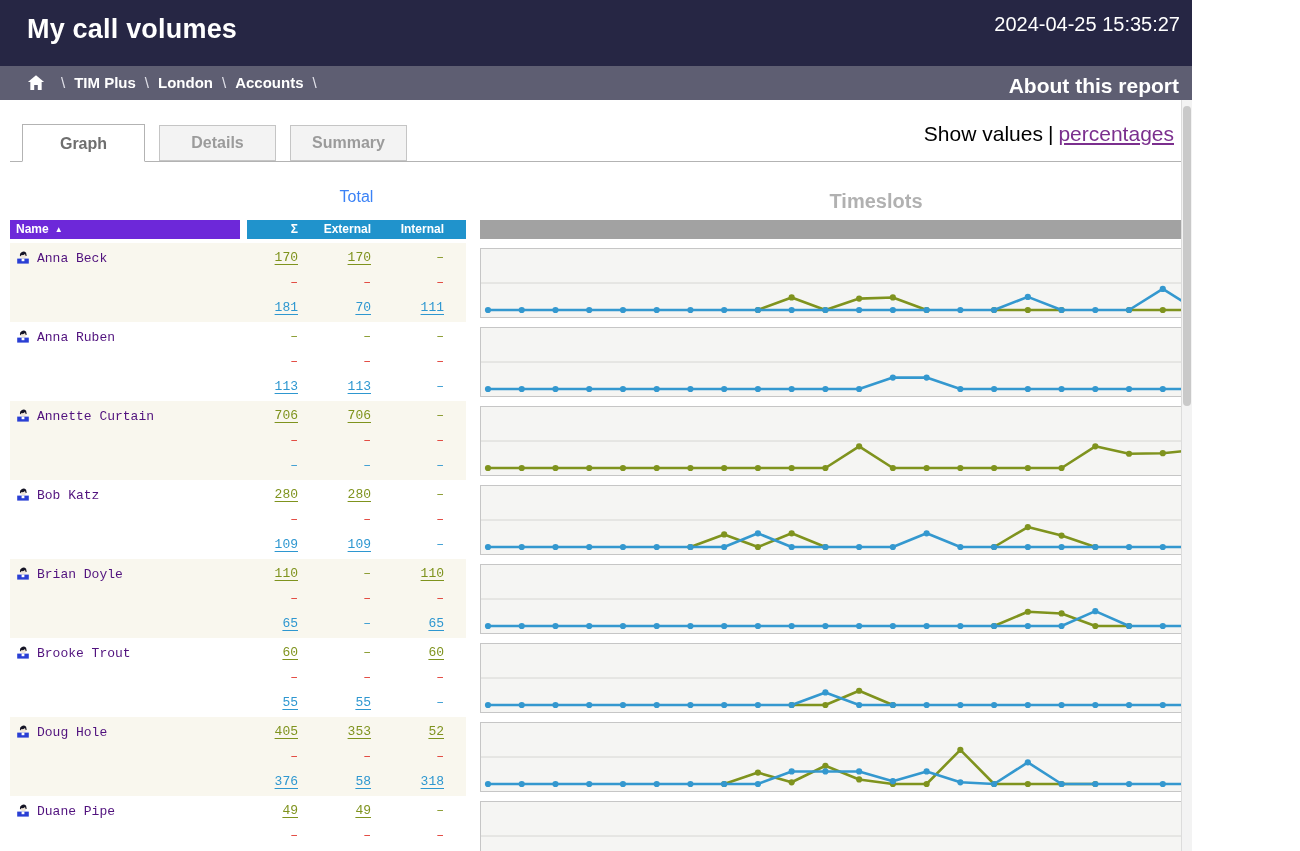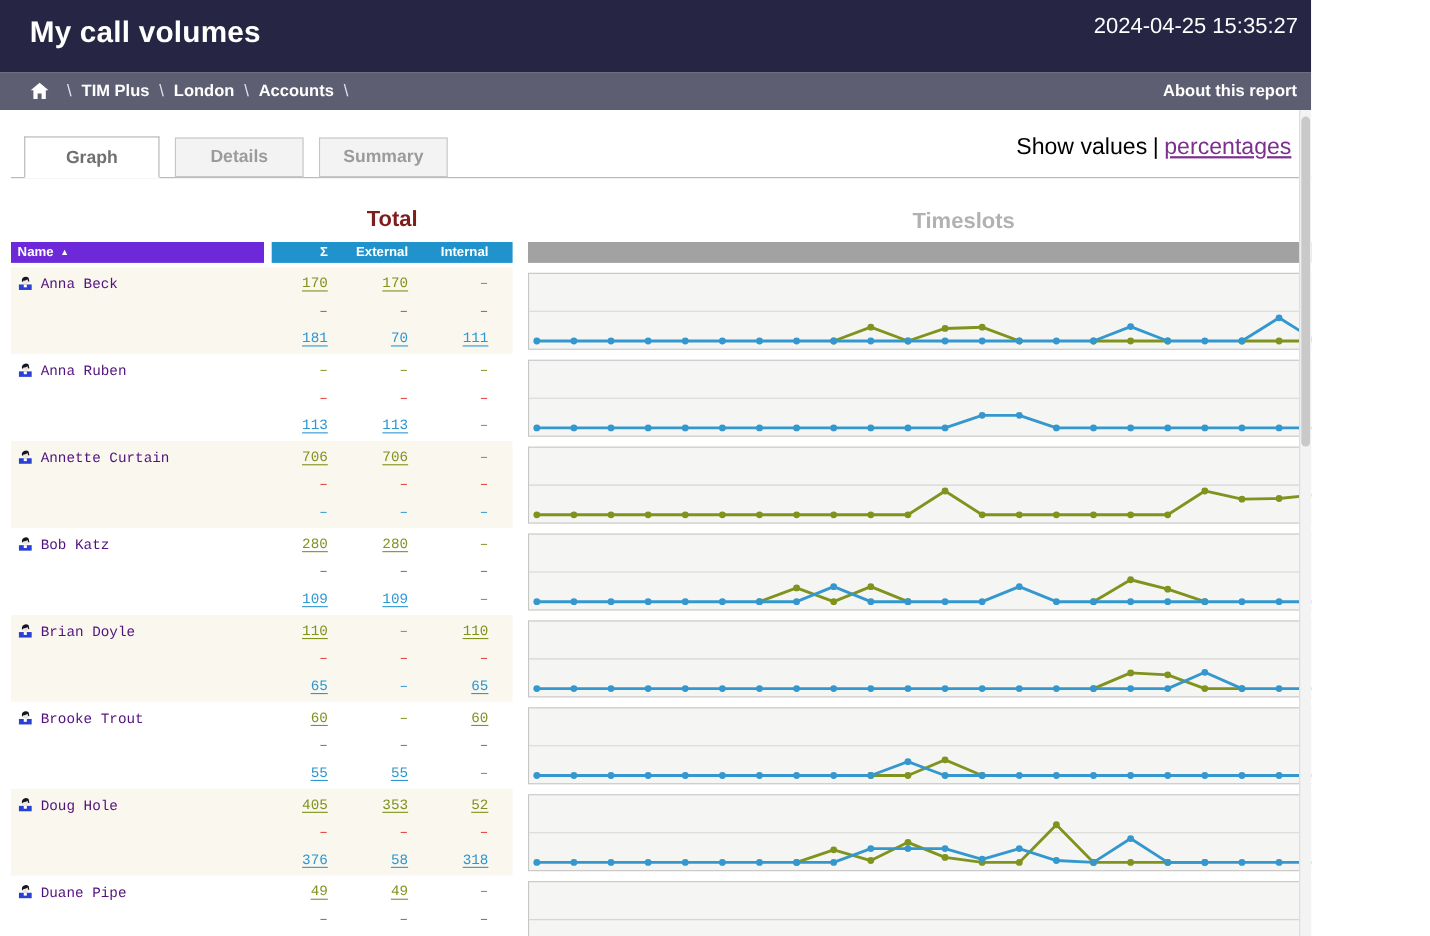--- a/index.html
+++ b/index.html
@@ -10,39 +10,39 @@
   .app-header{position:absolute;top:0;left:0;width:100%;height:66px;background:#262644;}
   .app-title{position:absolute;left:27px;top:14px;color:#fff;font-size:27px;font-weight:bold;letter-spacing:.2px;}
   .timestamp{position:absolute;right:12px;top:13px;color:#fff;font-size:20px;}
 
   
   .breadcrumb{position:absolute;top:66px;left:0;width:100%;height:34px;background:#5e5e72;}
   .home{position:absolute;left:27px;top:8px;width:18px;height:18px;cursor:pointer;}
   .crumbs{position:absolute;left:52px;top:8px;font-size:15px;font-weight:bold;color:#fff;white-space:nowrap;}
   .crumbs .sep{color:#e2e2ea;font-weight:normal;margin:0 9px;}
   .crumb{cursor:pointer;}
-  .about{position:absolute;right:13px;top:8px;font-size:15px;font-weight:bold;color:#fff;cursor:pointer;}
+  .about{position:absolute;right:13px;top:8px;font-size:21px;font-weight:bold;color:#fff;cursor:pointer;}
 
   
   .tabs{position:absolute;top:124px;left:10px;width:1270px;height:38px;border-bottom:1px solid #b3b3b3;display:flex;align-items:flex-end;box-sizing:border-box;padding-left:12px;}
   .tab{box-sizing:border-box;width:117px;height:36px;line-height:34px;text-align:center;font-size:16px;font-weight:bold;color:#9b9b9b;background:#f3f3f3;border:1px solid #c5c5c5;margin-right:14px;cursor:pointer;}
   .tab.active{width:123px;height:38px;line-height:37px;background:#fff;border-color:#b3b3b3;border-bottom:1px solid #fff;color:#6f6f6f;margin-bottom:-1px;}
 
   
   .legend{position:absolute;left:461px;top:126px;width:230px;display:grid;grid-template-columns:105px 105px;grid-row-gap:9px;}
   .legend-item{display:flex;align-items:center;font-size:12px;color:#222;}
   .legend-swatch{width:11px;height:11px;margin-right:7px;flex:0 0 auto;}
 
   
   .show-values{position:absolute;top:122px;right:18px;font-size:21px;color:#000;}
   .show-values .pipe{margin:0 5px;}
   .show-values .pct-link{color:#7b2f8e;text-decoration:underline;cursor:pointer;}
 
   
-  .total-head{position:absolute;top:188px;left:247px;width:219px;text-align:center;font-size:20px;font-weight:bold;color:#7f1d1d;}
+  .total-head{position:absolute;top:188px;left:247px;width:219px;text-align:center;font-size:16px;font-weight:normal;color:#3b82f6;}
   .slots-head{position:absolute;top:190px;left:480px;width:792px;text-align:center;font-size:20px;font-weight:bold;color:#b1b1b1;}
 
   
   .name-bar{position:absolute;top:220px;left:10px;width:230px;height:19px;background:#6d28d9;color:#fff;font-size:12px;font-weight:bold;line-height:19px;padding-left:6px;box-sizing:border-box;}
   .name-bar .arrow{font-size:8px;margin-left:6px;vertical-align:1px;}
   .totals-bar{position:absolute;top:220px;left:247px;width:219px;height:19px;background:#2093cc;display:grid;grid-template-columns:73px 73px 73px;}
   .totals-bar span{color:#fff;font-size:12px;font-weight:bold;line-height:19px;text-align:right;padding-right:22px;box-sizing:border-box;}
   .slots-bar{position:absolute;top:220px;left:480px;width:792px;height:19px;background:#a2a2a2;}
 
   

